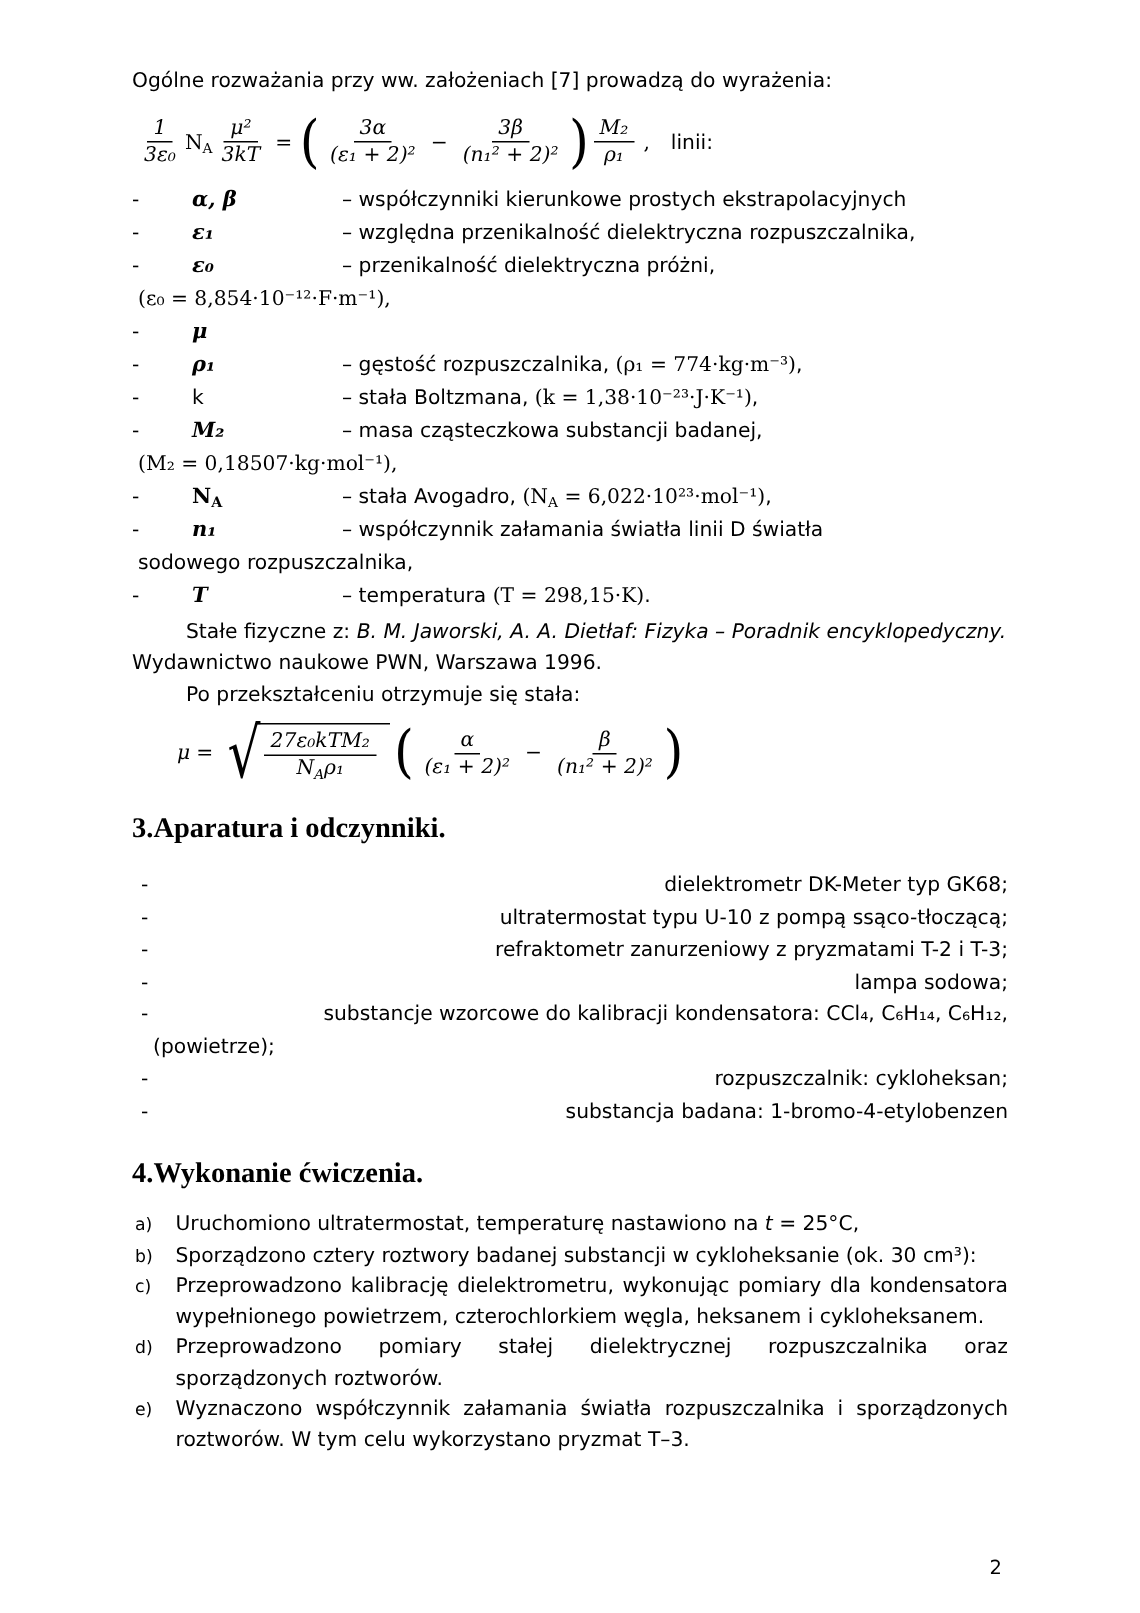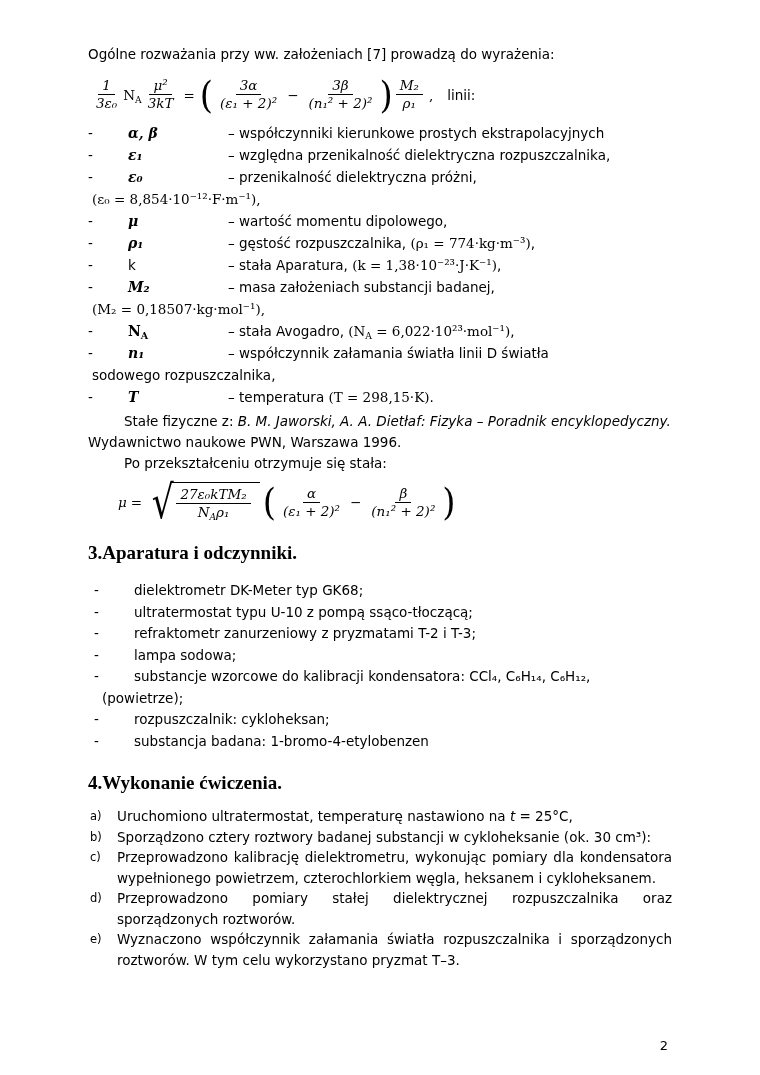--- a/index.html
+++ b/index.html
@@ -41,21 +41,21 @@
   .sqrt{display:inline-flex;align-items:flex-start;margin:0 2px;}
   .sqrt-sign{font-size:46px;line-height:40px;transform:scaleX(0.75);margin-right:-7px;font-style:normal;}
   .sqrt-body{border-top:1.4px solid #000;padding:3px 7px 0 4px;display:inline-flex;align-items:center;}
 
   .sec-title{font-family:"Liberation Serif","DejaVu Serif",serif;font-size:19px;font-weight:bold;
     text-align:left;margin:20px 0 16px 0;}
   .sec-title.sec4{margin:20px 0 12px 0;}
 
   .app-row{display:flex;line-height:21.5px;padding-left:6px;}
   .app-dash{flex:0 0 40px;}
-  .app-text{flex:1;}
+  .app-text{flex:1;text-align:right;}
   .app-cont{line-height:21.5px;padding-left:14px;}
 
   .proc-list{margin-top:2px;}
   .proc-row{display:flex;}
   .proc-marker{flex:0 0 27px;font-size:11.5px;line-height:20.5px;padding-left:2px;}
   .proc-text{flex:1;text-align:justify;line-height:20.5px;}
 
   .page-num{position:absolute;right:92px;bottom:22px;font-size:13px;}
 </style>
 </head>
@@ -114,39 +114,38 @@
       <span class="def-sym mathit">ε₀</span>
       <span class="def-desc">– przenikalność dielektryczna próżni,</span>
     </div>
     <div class="def-cont">
       <span class="math">(ε₀ = 8,854·10⁻¹²·F·m⁻¹),</span>
     </div>
 
     <div class="def-row">
       <span class="def-dash">-</span>
       <span class="def-sym mathit">μ</span>
-      <span class="def-desc">– wartość momentu dipolowego,</span>
     </div>
 
     <div class="def-row">
       <span class="def-dash">-</span>
       <span class="def-sym mathit">ρ₁</span>
       <span class="def-desc"><span>– gęstość rozpuszczalnika, </span><span class="math">(ρ₁ = 774·kg·m⁻³)</span><span>,</span></span>
     </div>
 
     <div class="def-row">
       <span class="def-dash">-</span>
       <span class="def-sym plain">k</span>
-      <span class="def-desc"><span>– stała Aparatura, </span><span class="math">(k = 1,38·10⁻²³·J·K⁻¹)</span><span>,</span></span>
+      <span class="def-desc"><span>– stała Boltzmana, </span><span class="math">(k = 1,38·10⁻²³·J·K⁻¹)</span><span>,</span></span>
     </div>
 
     <div class="def-row">
       <span class="def-dash">-</span>
       <span class="def-sym mathit">M₂</span>
-      <span class="def-desc">– masa założeniach substancji badanej,</span>
+      <span class="def-desc">– masa cząsteczkowa substancji badanej,</span>
     </div>
     <div class="def-cont">
       <span class="math">(M₂ = 0,18507·kg·mol⁻¹),</span>
     </div>
 
     <div class="def-row">
       <span class="def-dash">-</span>
       <span class="def-sym"><span>N</span><sub>A</sub></span>
       <span class="def-desc"><span>– stała Avogadro, </span><span class="math"><span>(N</span><sub>A</sub><span> = 6,022·10²³·mol⁻¹)</span></span><span>,</span></span>
     </div>

